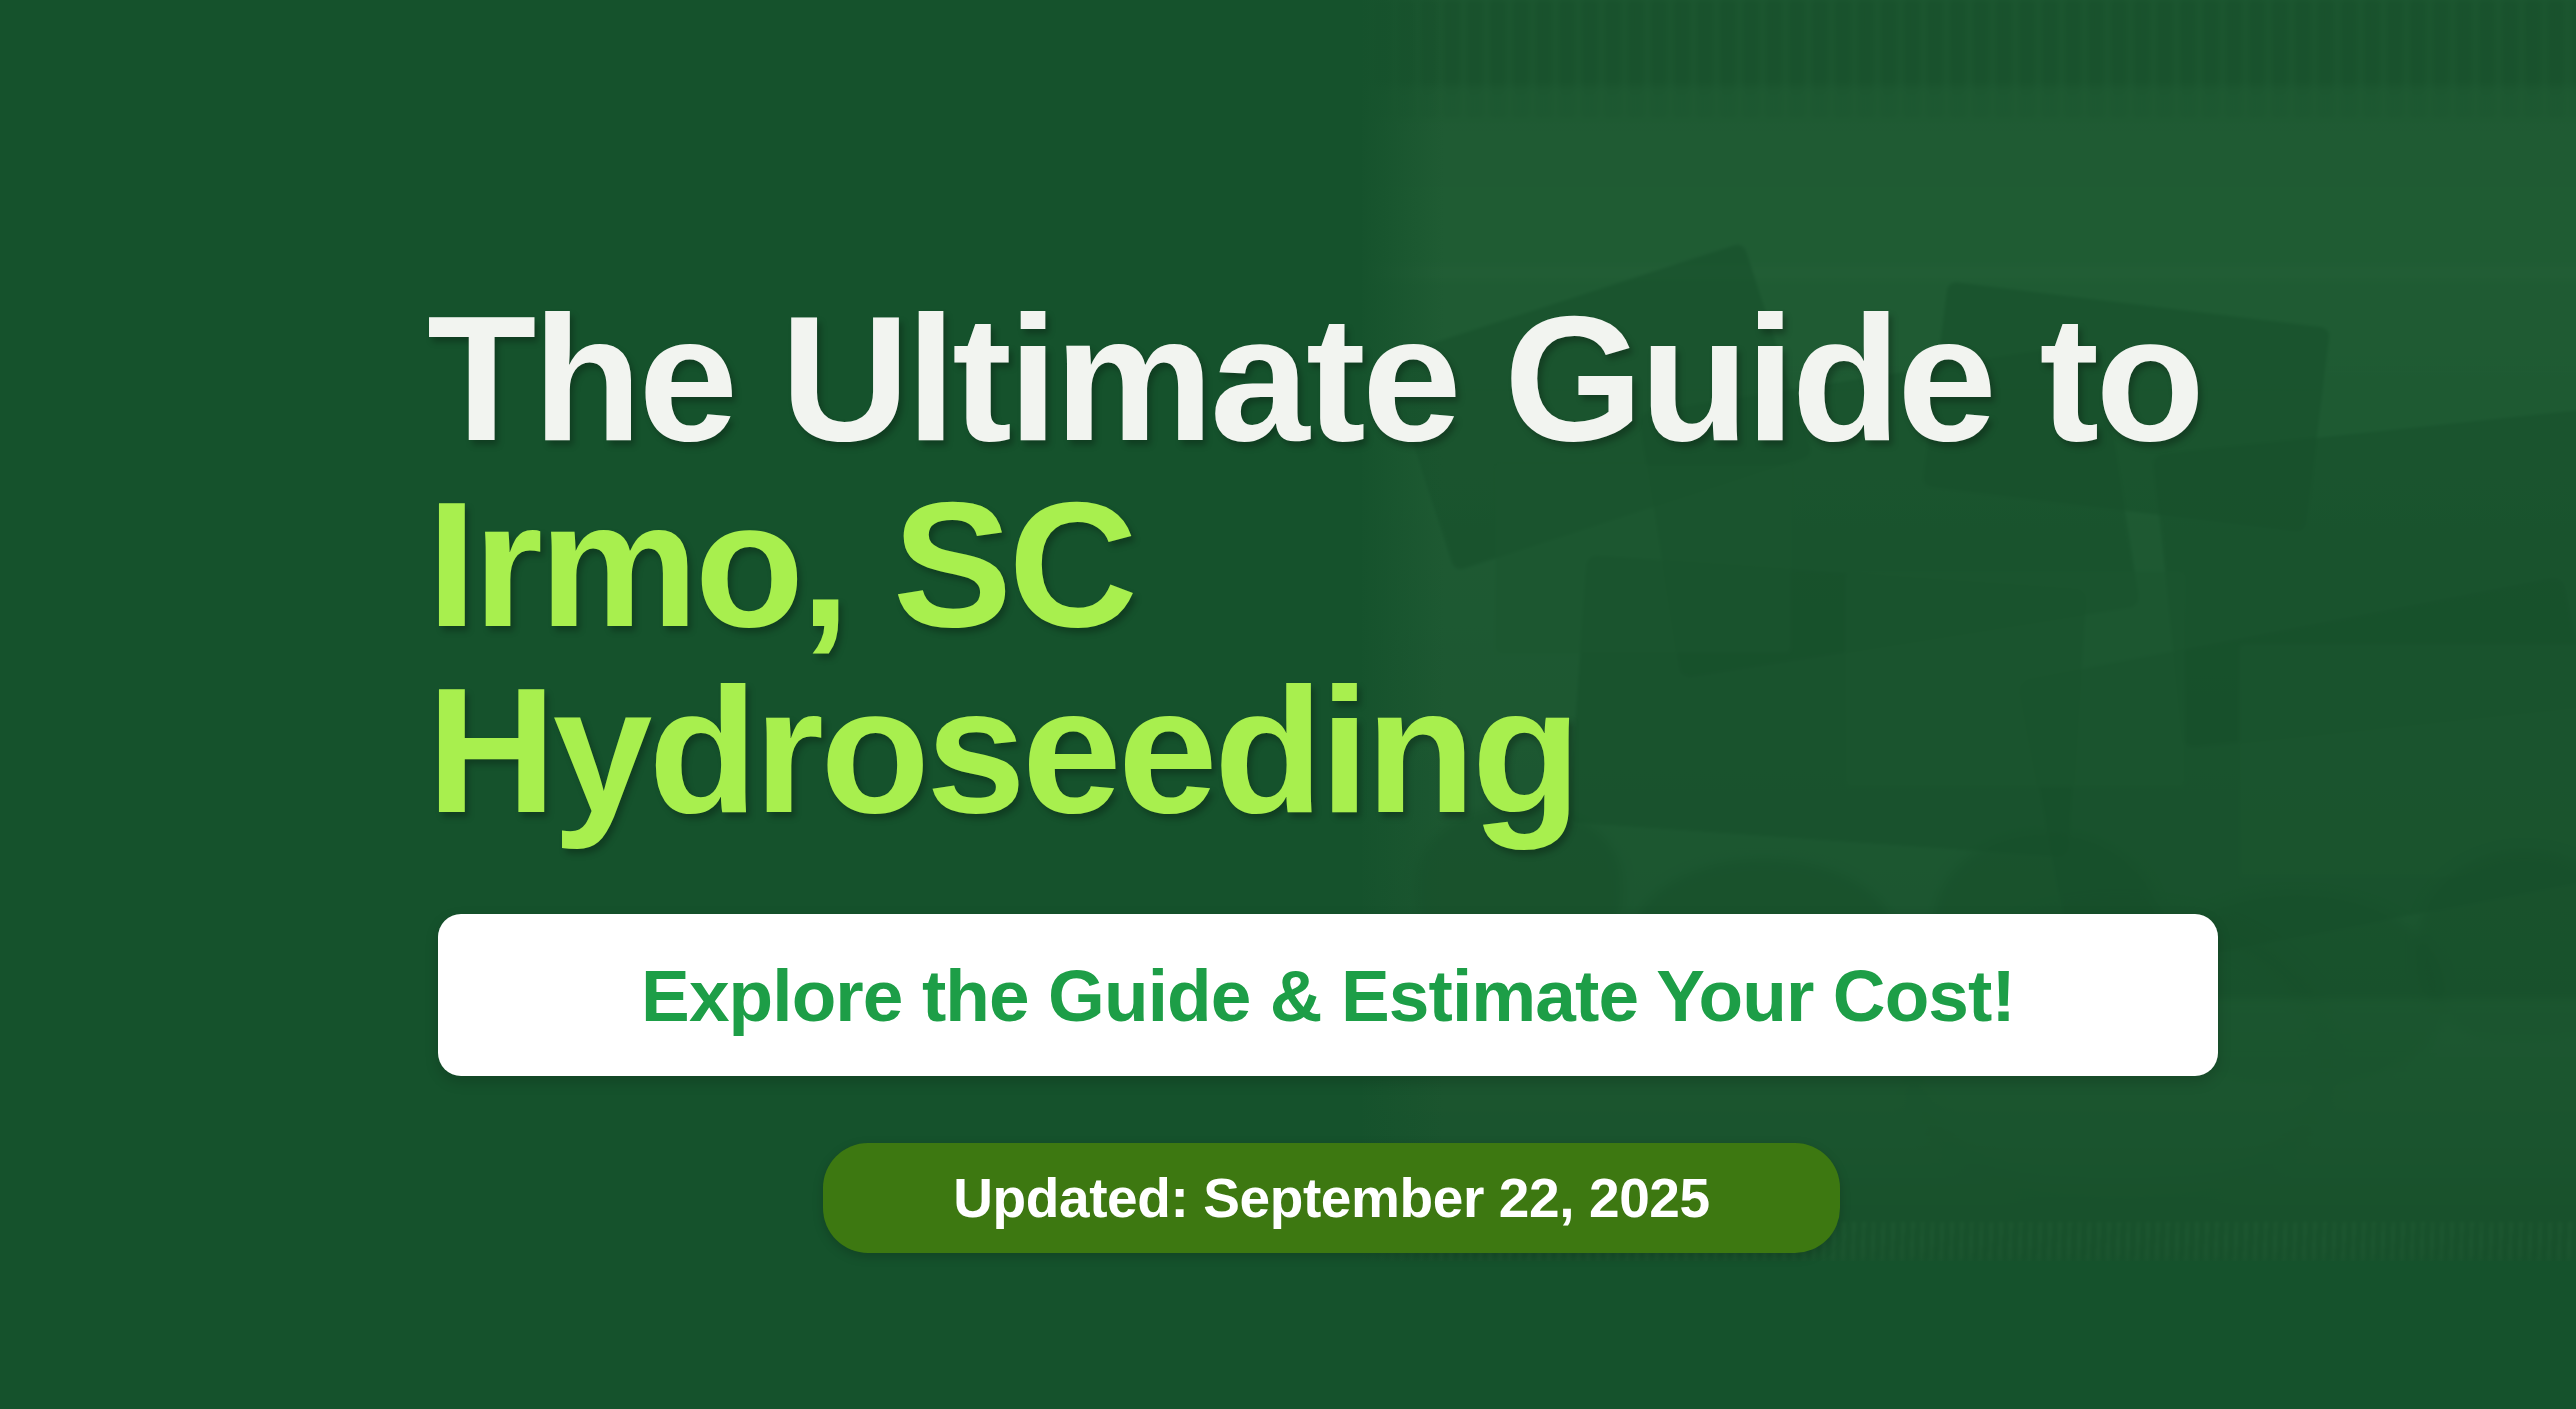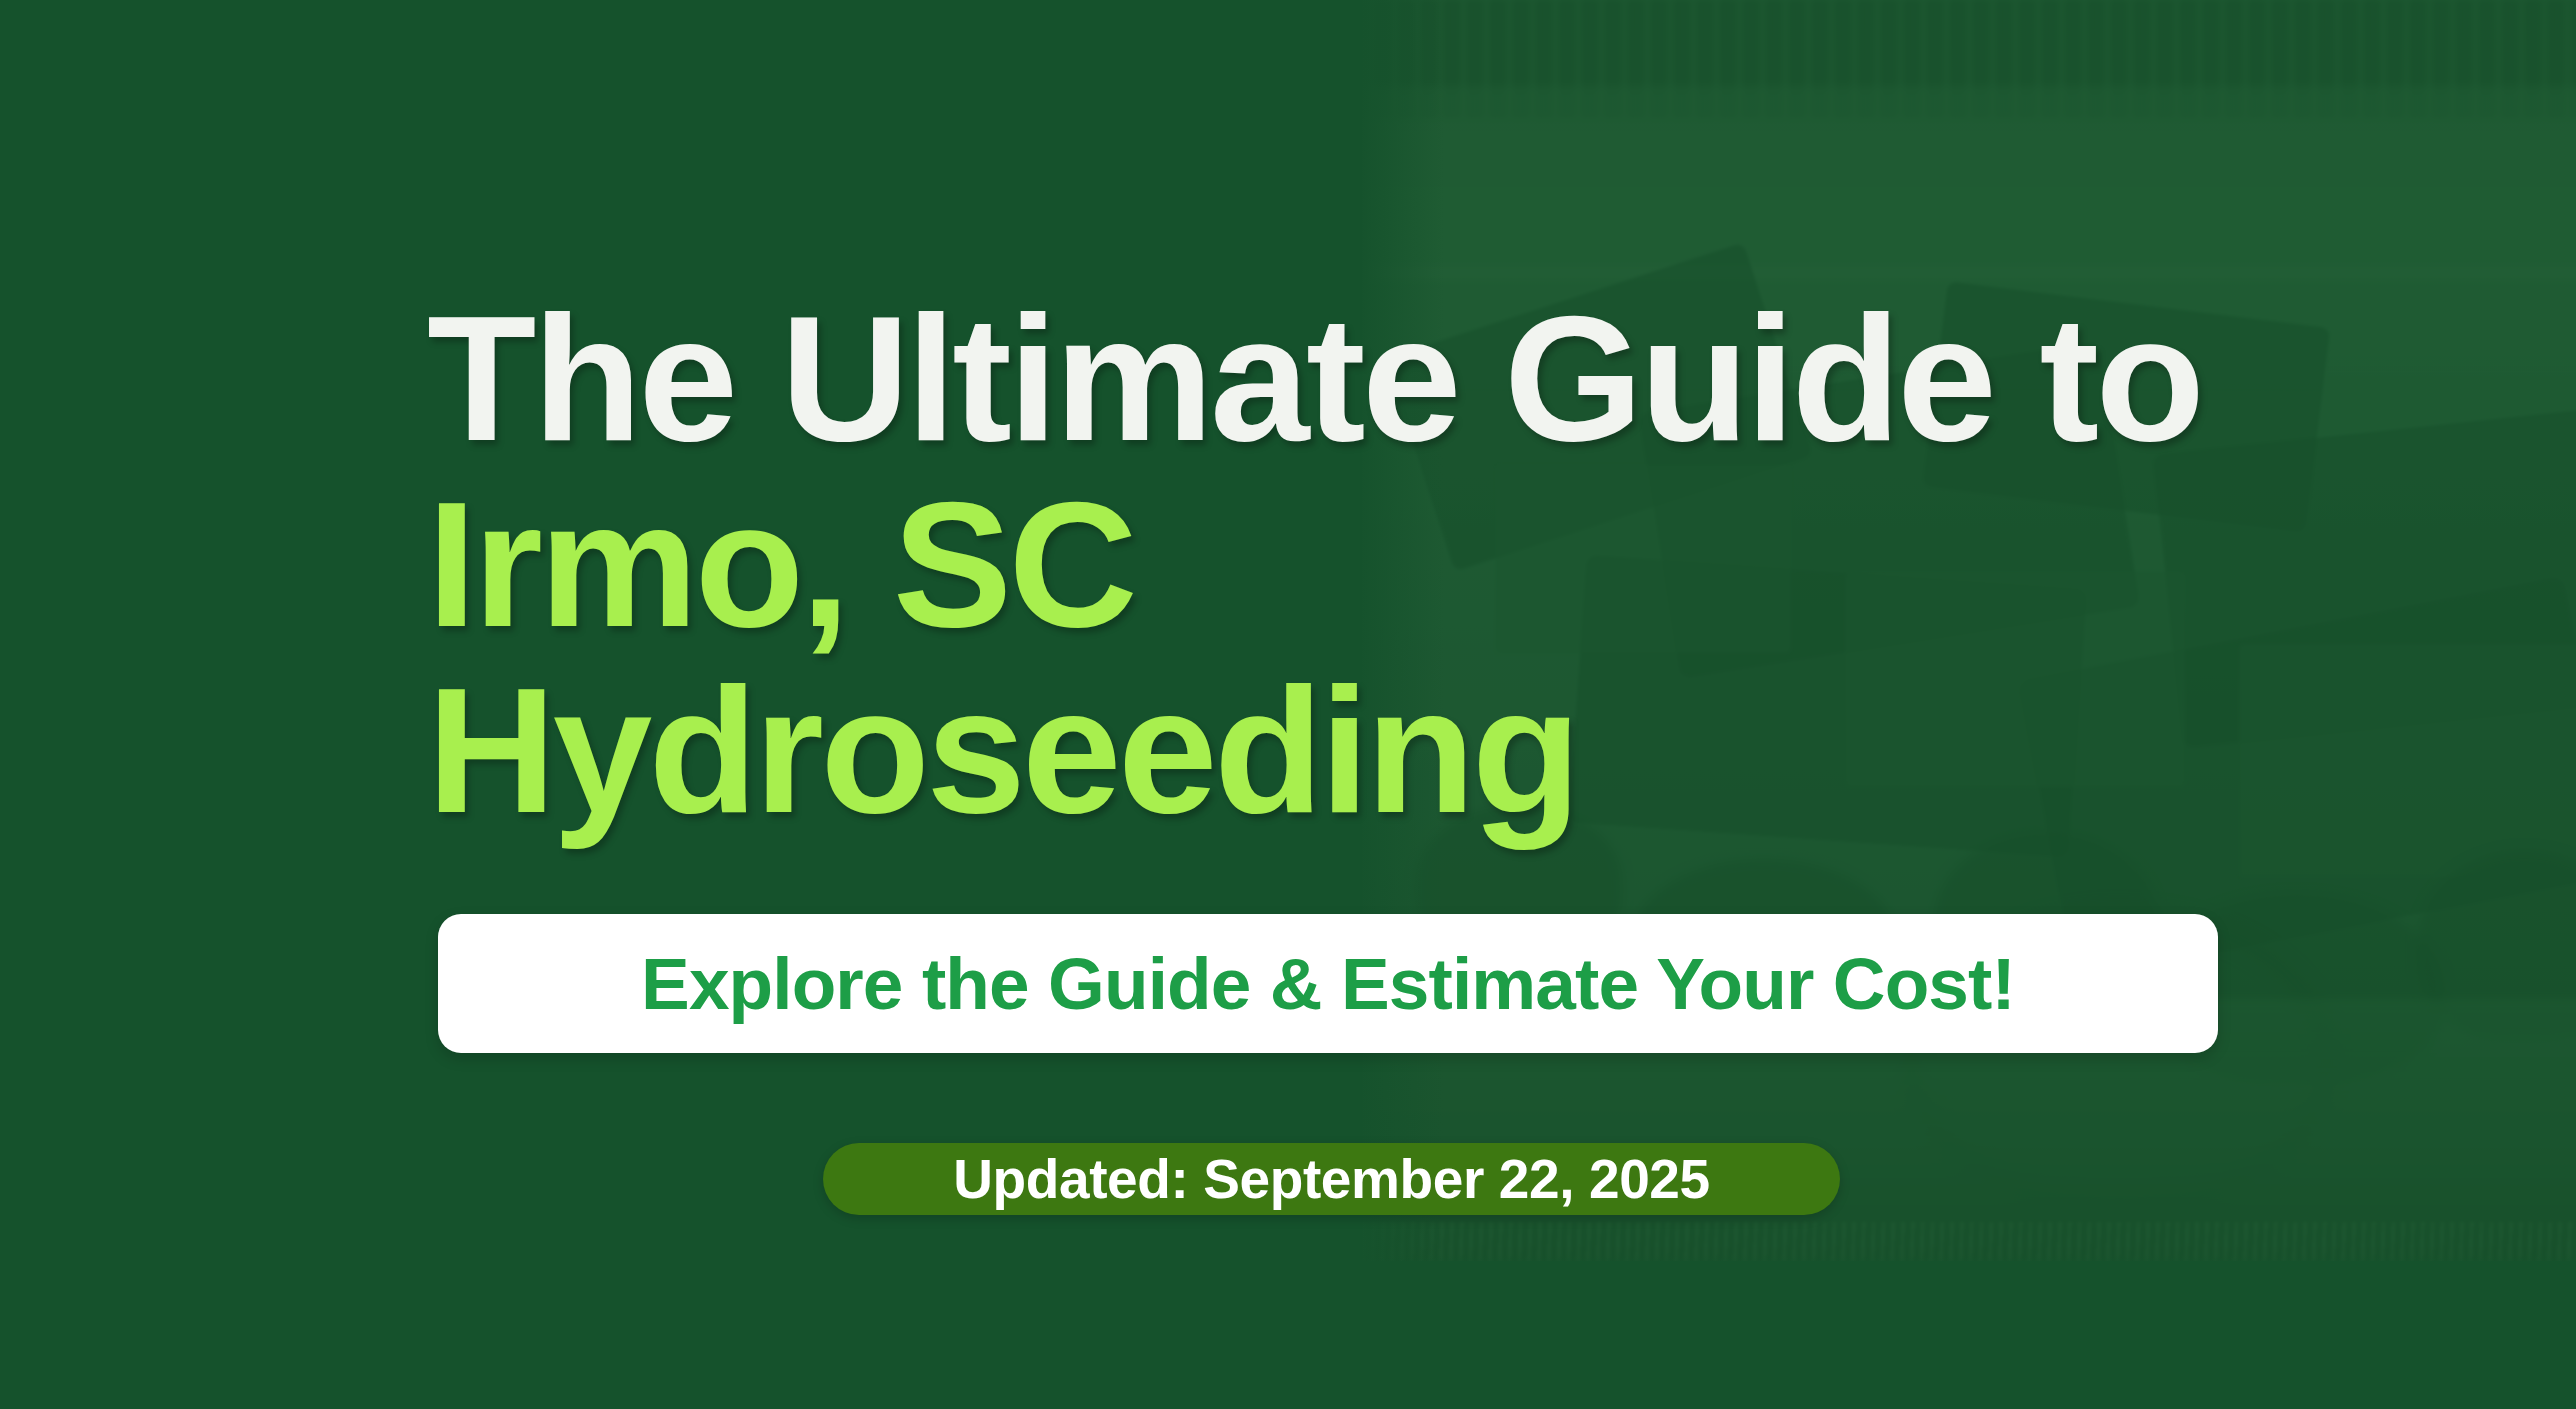--- a/index.html
+++ b/index.html
@@ -148,41 +148,41 @@
   }
   .bullets li::before{
     content:"";
     position:absolute;left:7.2px;top:39px;
     width:18px;height:18px;border-radius:50%;
     background:#f2f4f0;
   }
 
   .cta{
     position:absolute;left:398px;top:914px;
-    width:1780px;height:139px;
+    width:1780px;height:162px;
     background:#ffffff;
     border:none;
     border-radius:23px;
     display:flex;align-items:center;justify-content:center;
     cursor:pointer;
     box-shadow:0 5.4px 14.3px rgba(0,0,0,.16);
     padding:0;
   }
   .cta span{
     font-family:"Liberation Sans", sans-serif;
     font-size:73px;
     font-weight:700;
     color:#1d9e47;
     letter-spacing:-0.9px;
     white-space:nowrap;
   }
 
   .badge{
     position:absolute;left:783px;top:1143px;
-    width:1017px;height:72px;
+    width:1017px;height:110px;
     background:#3d7811;
     border-radius:45px;
     display:flex;align-items:center;justify-content:center;
     box-shadow:0 3.6px 10.7px rgba(0,0,0,.18);
   }
   .badge span{
     font-size:55px;
     font-weight:700;
     color:#ffffff;
     letter-spacing:-0.4px;

